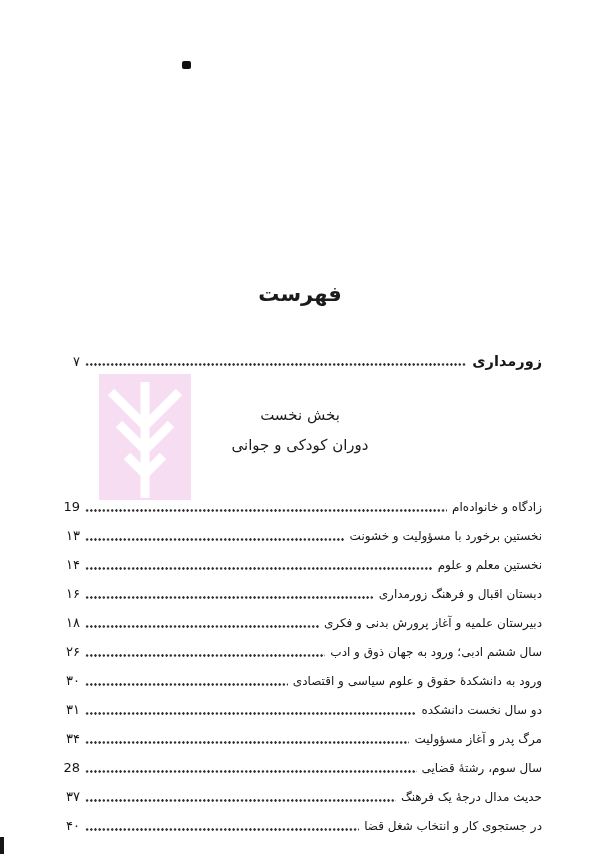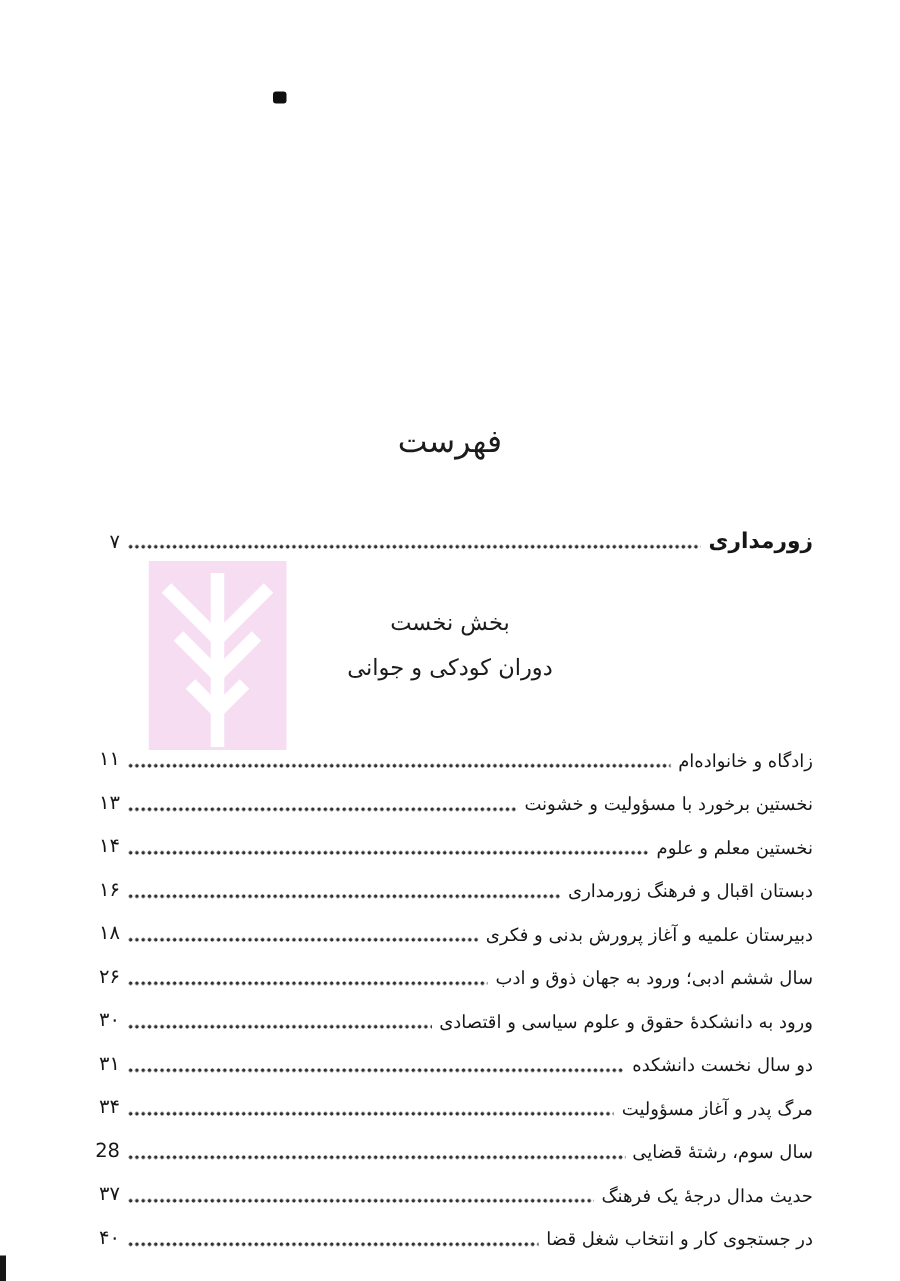--- a/index.html
+++ b/index.html
@@ -12,21 +12,21 @@
     color:#1b1b1b;
     margin:0 auto;
   }
   
   .speck{position:absolute;left:182px;top:61px;width:9px;height:8px;background:#101010;border-radius:2px;}
   .edge-mark{position:absolute;left:0;top:837px;width:4px;height:17px;background:#161616;}
 
   
   .page-title{
     position:absolute;top:282px;left:0;width:100%;
-    text-align:center;font-size:21px;font-weight:normal;letter-spacing:1px;
+    text-align:center;font-size:21px;font-weight:bold;letter-spacing:1px;
     direction:rtl;z-index:2;
   }
 
   
   .watermark{
     position:absolute;left:99px;top:374px;width:412px;height:126px;
     display:flex;flex-direction:column;z-index:0;overflow:hidden;
   }
   .wm-logo-box{
     width:92px;height:126px;flex:0 0 92px;
@@ -110,21 +110,21 @@
     <div class="wm-text">دادبازار</div>
   </div>
 
   <div class="part-title">بخش نخست</div>
   <div class="part-subtitle">دوران کودکی و جوانی</div>
 
   <div class="toc-list">
     <div class="toc-row">
       <span class="entry-label">زادگاه و خانواده‌ام</span>
       <span class="leader"></span>
-      <span class="page-num">۱۱</span>
+      <span class="page-num">19</span>
     </div>
     <div class="toc-row">
       <span class="entry-label">نخستین برخورد با مسؤولیت و خشونت</span>
       <span class="leader"></span>
       <span class="page-num">۱۳</span>
     </div>
     <div class="toc-row">
       <span class="entry-label">نخستین معلم و علوم</span>
       <span class="leader"></span>
       <span class="page-num">۱۴</span>

